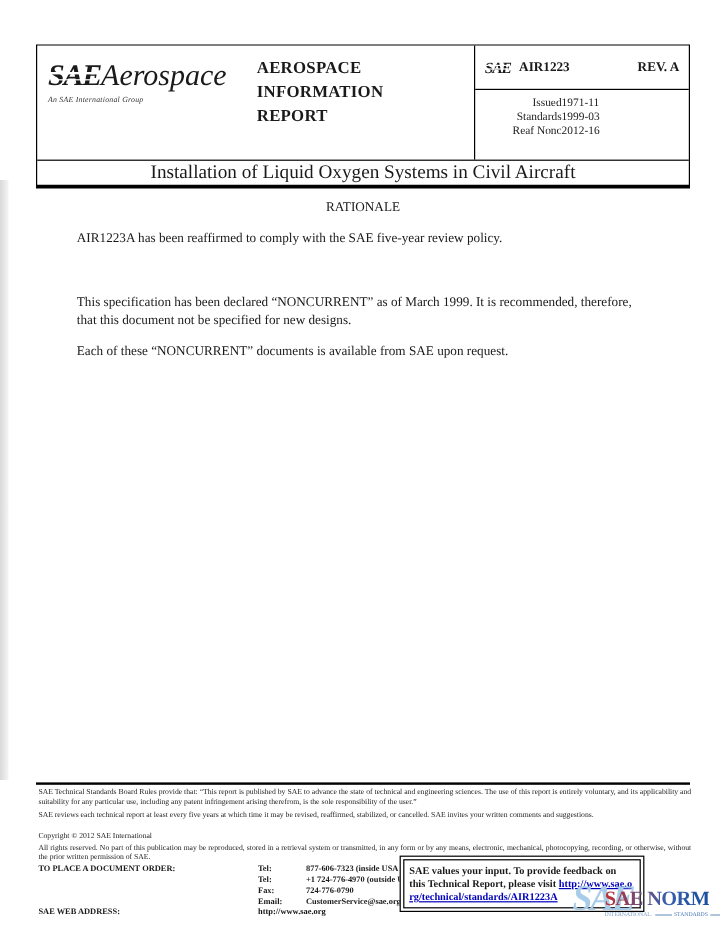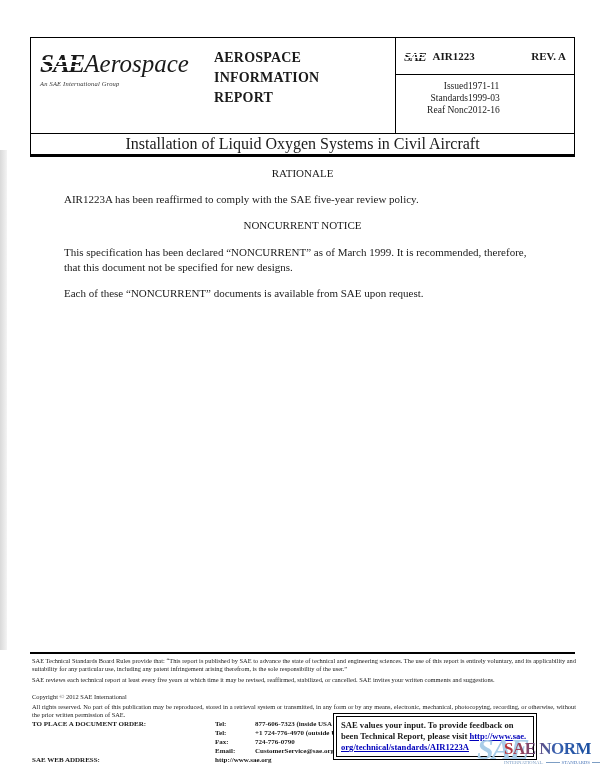--- a/index.html
+++ b/index.html
@@ -115,21 +115,20 @@
             <span class="dvalue">2012-16</span>
           </div>
         </div>
       </div>
     </div>
     <div class="title-bar">Installation of Liquid Oxygen Systems in Civil Aircraft</div>
   </div>
 
   <div class="h-center rationale-h">RATIONALE</div>
   <div class="para p1">AIR1223A has been reaffirmed to comply with the SAE five-year review policy.</div>
-  <div class="h-center notice-h">NONCURRENT NOTICE</div>
   <div class="para p2">This specification has been declared “NONCURRENT” as of March 1999.  It is recommended, therefore, that this document not be specified for new designs.</div>
   <div class="para p3">Each of these “NONCURRENT” documents is available from SAE upon request.</div>
 
   <div class="foot-rule"></div>
   <div class="legal l1">SAE Technical Standards Board Rules provide that: “This report is published by SAE to advance the state of technical and engineering sciences.  The use of this report is entirely voluntary, and its applicability and suitability for any particular use, including any patent infringement arising therefrom, is the sole responsibility of the user.”</div>
   <div class="legal l2">SAE reviews each technical report at least every five years at which time it may be revised, reaffirmed, stabilized, or cancelled.  SAE invites your written comments and suggestions.</div>
   <div class="legal copyright">Copyright © 2012 SAE International</div>
   <div class="legal rights">All rights reserved. No part of this publication may be reproduced, stored in a retrieval system or transmitted, in any form or by any means, electronic, mechanical, photocopying, recording, or otherwise, without the prior written permission of SAE.</div>
 
   <div class="order-block">
@@ -152,21 +151,21 @@
         <span class="cvalue">CustomerService@sae.org</span>
       </div>
     </div>
   </div>
 
   <div class="web-row">
     <span class="web-label">SAE WEB ADDRESS:</span><span class="web-value">http://www.sae.org</span>
   </div>
 
   <div class="feedback-box">
-    <span>SAE values your input. To provide feedback on been Technical Report, please visit </span><a class="fb-link">http://www.sae.org/technical/standards/AIR1223A</a>
+    <span>SAE values your input. To provide feedback on this Technical Report, please visit </span><a class="fb-link">http://www.sae.org/technical/standards/AIR1223A</a>
   </div>
 
   <div class="watermark">
     <span class="wm-sae">SAE</span>
     <span class="wm-norm">SAE NORM</span>
     <div class="wm-sub">
       <span>INTERNATIONAL.</span>
       <span class="wm-right">
           <span class="wm-dash"></span>
           <span>STANDARDS</span>

